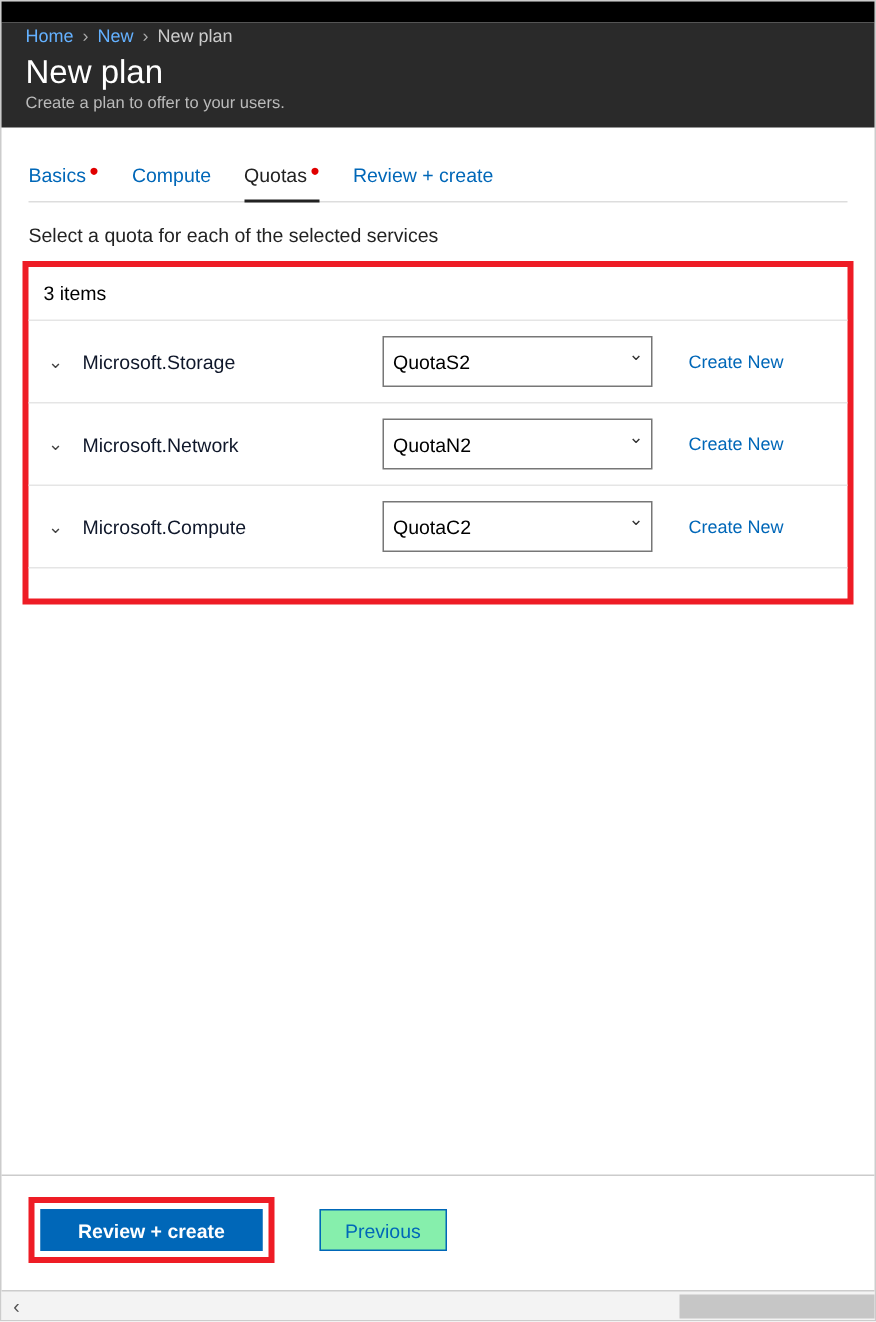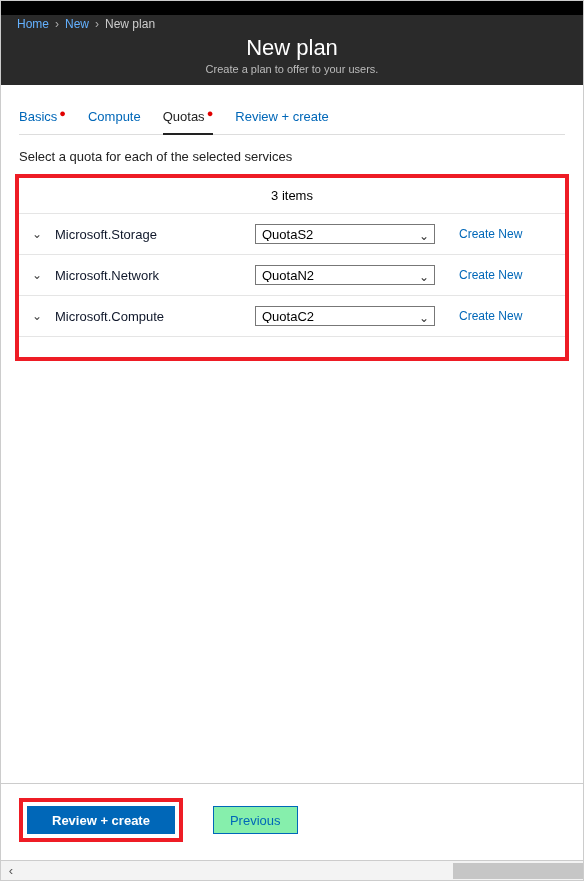--- a/index.html
+++ b/index.html
@@ -1,39 +1,39 @@
 <!DOCTYPE html>
 <html><head>
 <meta charset="utf-8">
 <style>
   * { box-sizing: border-box; margin: 0; padding: 0; font-family: "Segoe UI", Arial, sans-serif; }
   html, body { width: 584px; height: 881px; background: #fff; overflow: hidden; }
   .outer { width: 584px; height: 881px; border: 1px solid #ccc; display: flex; flex-direction: column; }
   .topbar { background: #000; height: 14px; }
-  .header { background: #2a2a2a; color: #fff; padding: 0 16px; text-align: center; }
+  .header { background: #2a2a2a; color: #fff; padding: 0 16px; }
   .breadcrumb { display: flex; align-items: center; gap: 6px; font-size: 12px; padding-top: 2px; }
   .breadcrumb a { color: #64b1ff; text-decoration: none; }
   .breadcrumb .sep { color: #aaa; }
   .breadcrumb .cur { color: #ccc; }
   .title { font-size: 22px; font-weight: 300; margin-top: 4px; }
   .subtitle { font-size: 11px; color: #bbb; margin-bottom: 10px; margin-top:2px;}
   .content { flex: 1; padding: 0 18px; overflow: hidden; position: relative; }
   .tabs { display: flex; gap: 22px; margin-top: 20px; border-bottom: 1px solid #ddd; font-size: 13px; align-items: center; }
   .tab { padding: 4px 0 10px 0; color: #0067b8; cursor: pointer; position: relative; }
   .tab.active { color: #222; font-weight: 400; }
   .tab.active::after { content:""; position:absolute; left:0; right:0; bottom:-1px; height:2px; background:#222;}
   .tab .dot { color: #e00000; position: relative; top:-4px; font-size:11px; margin-left:2px;}
   .instr { font-size: 13px; margin: 14px 0 10px 0; color:#222;}
   .highlight { border: 4px solid #ee1c25; padding: 4px 0 20px 0; margin: 0 -4px; }
-  .count { font-size: 13px; padding: 6px 10px 10px 10px; text-align: center; }
+  .count { font-size: 13px; padding: 6px 10px 10px 10px; }
   .row { display: flex; align-items: center; border-top: 1px solid #e5e5e5; padding: 10px 10px; gap: 10px; }
   .chev { width: 16px; text-align: center; color: #444; font-size: 12px; cursor:pointer;}
   .rname { flex: 0 0 190px; color: #0f172a; font-size: 13px; }
   .selwrap { flex: 0 0 180px; position: relative; }
-  .selwrap select { width: 100%; height: 20px; border: 1px solid #777; font-size: 13px; padding: 2px 20px 2px 6px; appearance: none; background: #fff; }
+  .selwrap select { width: 100%; height: 34px; border: 1px solid #777; font-size: 13px; padding: 2px 20px 2px 6px; appearance: none; background: #fff; }
   .selwrap .arrow { position:absolute; right:6px; top:5px; pointer-events:none; font-size:12px; color:#333;}
   .create { color: #0067b8; font-size: 12px; margin-left: 14px; text-decoration: none; cursor:pointer;}
   .row:last-child { border-bottom: 1px solid #e5e5e5; }
   .footer { border-top: 1px solid #ccc; padding: 14px 18px 18px 18px; display: flex; align-items: center; gap: 30px; }
   .btn { font-size: 13px; height: 28px; padding: 0 16px; cursor: pointer; border: 1px solid #0067b8; background:#86efac; color:#0067b8; }
   .btn.primary { background: #0067b8; color: #fff; font-weight:600; padding: 0 24px;}
   .btn.next { padding: 0 20px; }
   .hlbtn { border: 4px solid #ee1c25; padding: 4px; display:inline-flex;}
   .scrollbar { height: 20px; border-top:1px solid #ccc; display:flex; align-items:center; background:#f3f3f3; position:relative;}
   .scrollbar .left { width:20px; text-align:center; color:#555; font-size:13px;}

